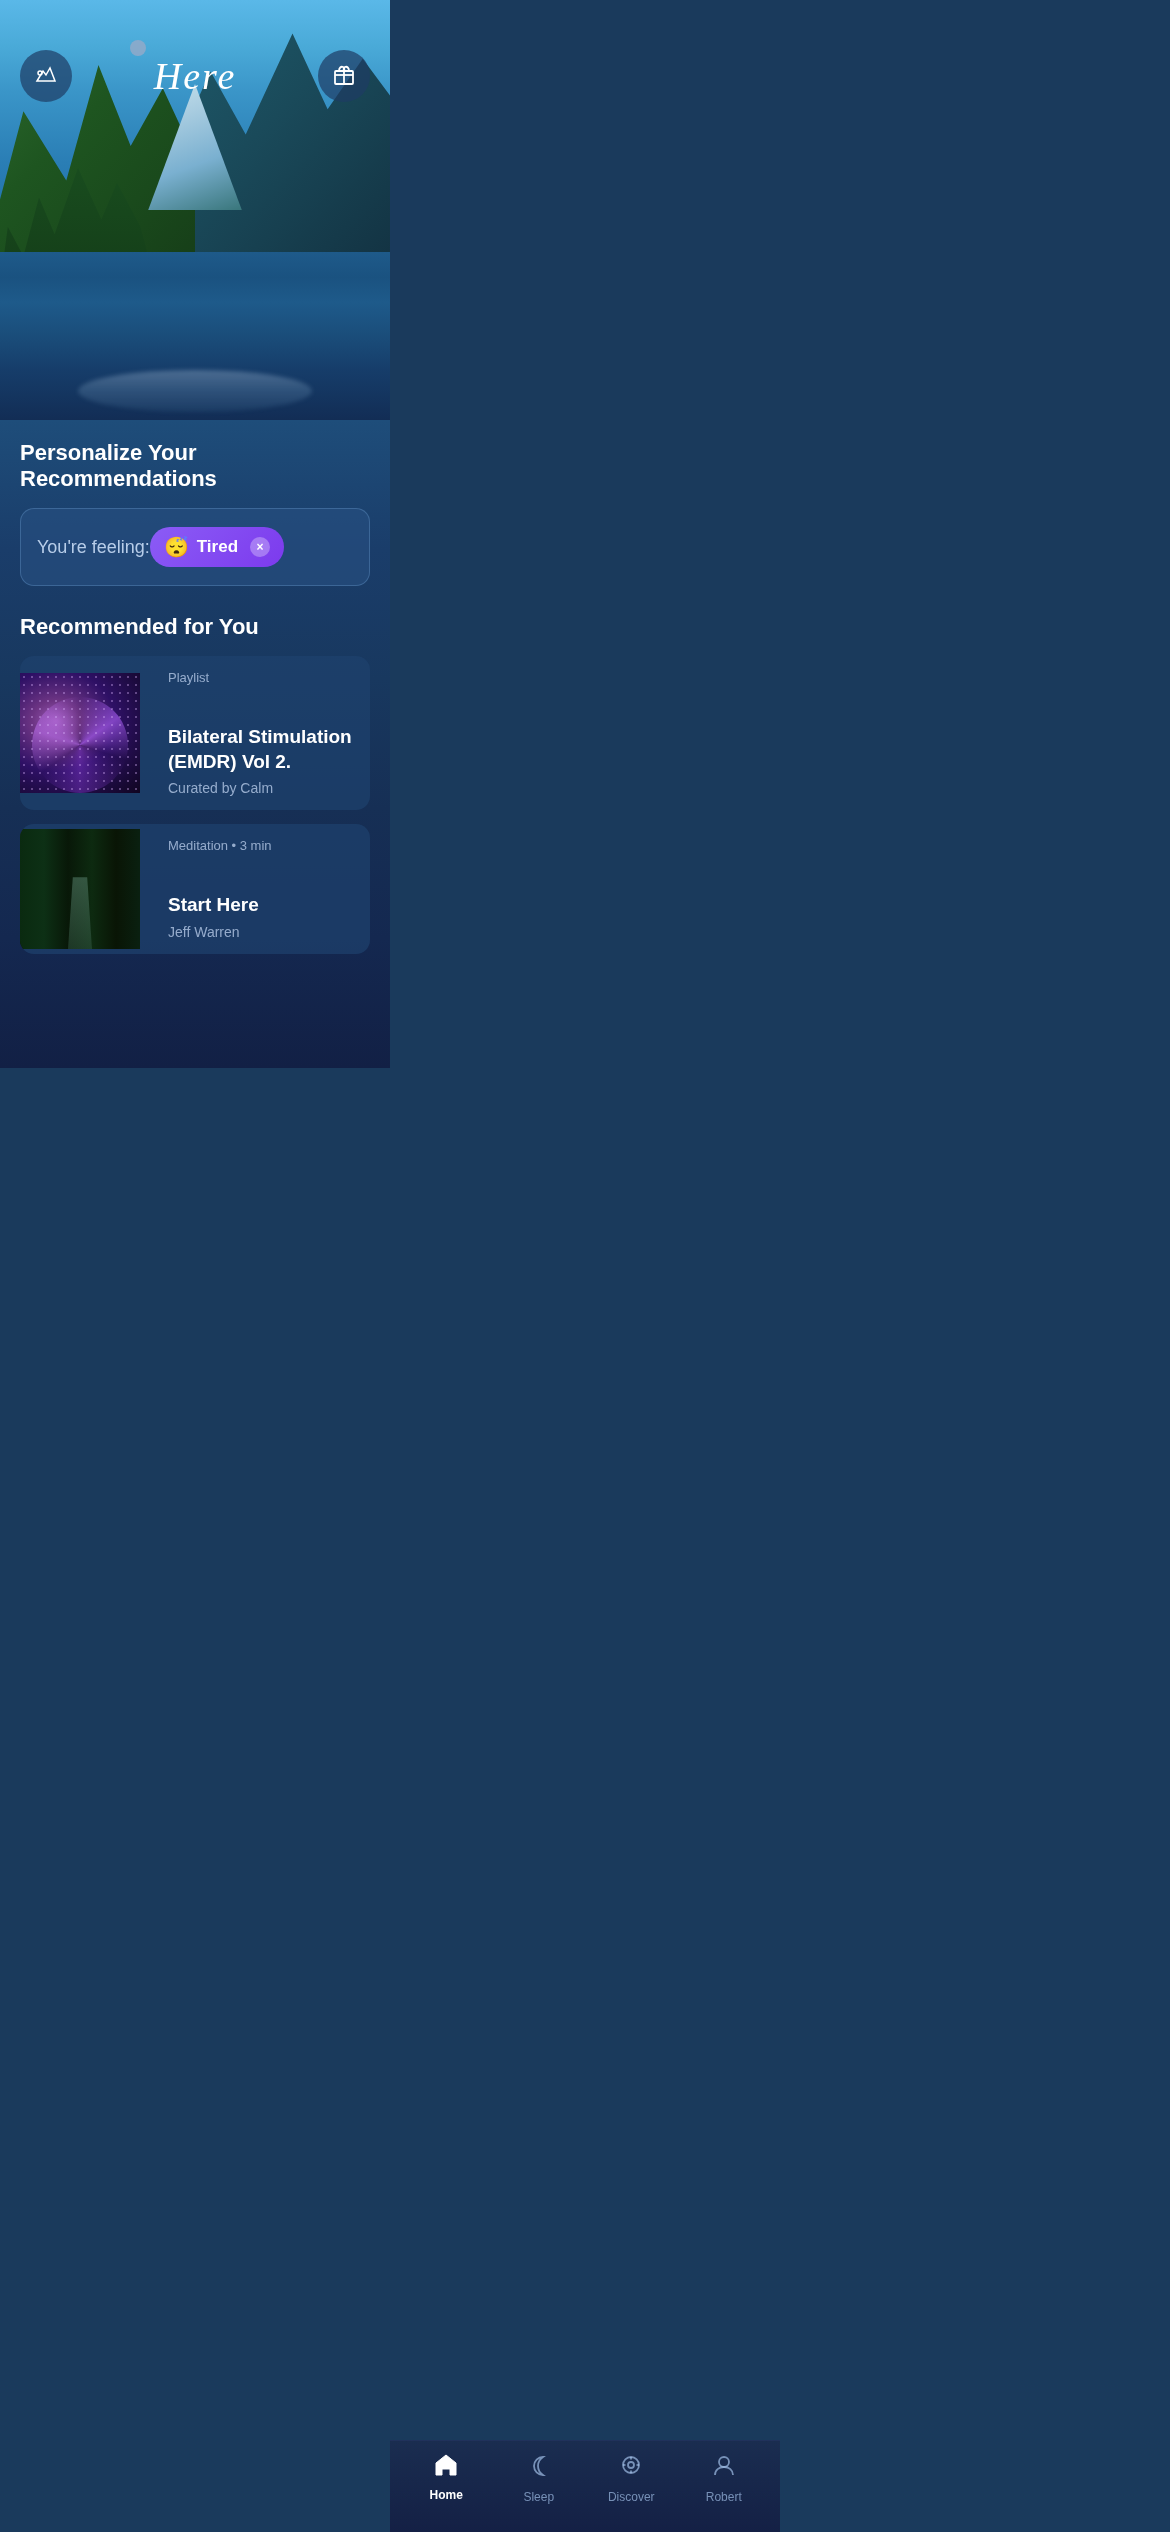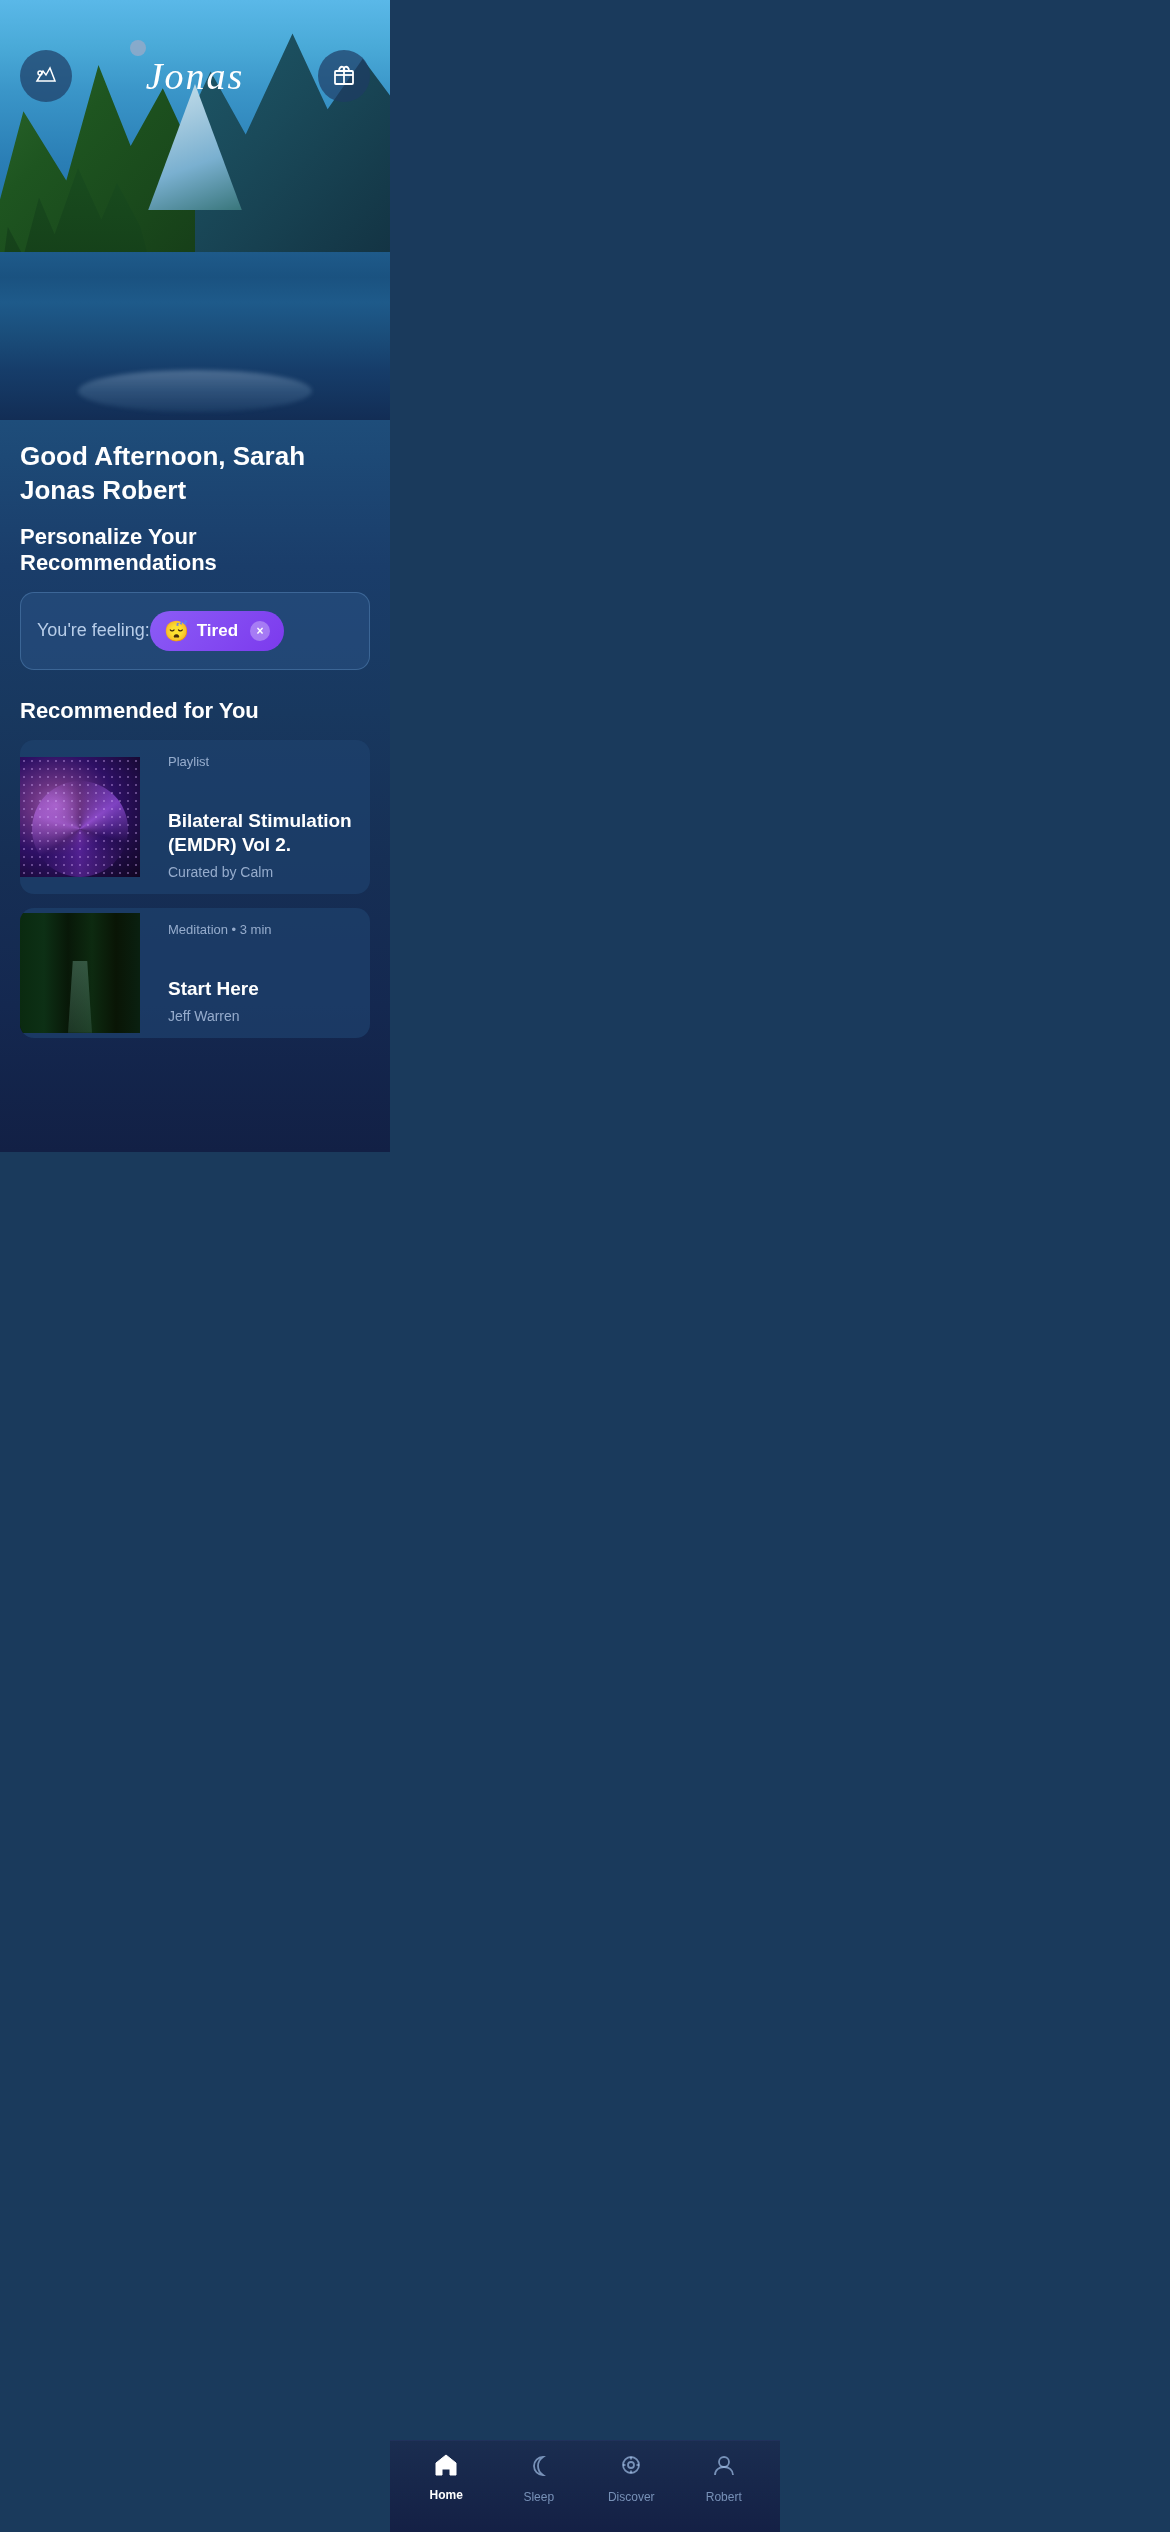--- a/index.html
+++ b/index.html
@@ -392,39 +392,38 @@
         <span style="color:white; font-size:18px;">
           <svg width="22" height="18" viewBox="0 0 22 18" fill="none">
             <path d="M2 16 L8 6 L11 10 L15 3 L20 16 Z" stroke="white" stroke-width="1.5" fill="none"></path>
             <circle cx="5" cy="8" r="2" fill="none" stroke="white" stroke-width="1.5"></circle>
           </svg>
         </span>
       </button>
 
       <div class="notif-dot"></div>
 
-      <span class="logo-text">Jonas</span>
+      <span class="logo-text">Here</span>
 
       <button class="gift-btn">
         <span>
           <svg width="24" height="24" viewBox="0 0 24 24" fill="none">
             <rect x="3" y="9" width="18" height="13" rx="1" stroke="white" stroke-width="1.8" fill="none"></rect>
             <line x1="12" y1="9" x2="12" y2="22" stroke="white" stroke-width="1.8"></line>
             <path d="M7 9 C7 6 9 4 11 5 C13 6 12 9 12 9" stroke="white" stroke-width="1.8" fill="none"></path>
             <path d="M17 9 C17 6 15 4 13 5 C11 6 12 9 12 9" stroke="white" stroke-width="1.8" fill="none"></path>
             <line x1="3" y1="13" x2="21" y2="13" stroke="white" stroke-width="1.8"></line>
           </svg>
         </span>
       </button>
     </div>
   </div>
 </div>
 
 <div class="content">
-  <h1 class="greeting">Good Afternoon, Sarah Jonas Robert</h1>
 
   <h2 class="personalize-title">Personalize Your Recommendations</h2>
 
   <div class="feeling-box">
     <span class="feeling-label">You're feeling:</span>
     <div class="feeling-badge">
       <span class="feeling-emoji">😴</span>
       <span class="feeling-text">Tired</span>
       <div class="feeling-close">×</div>
     </div>

